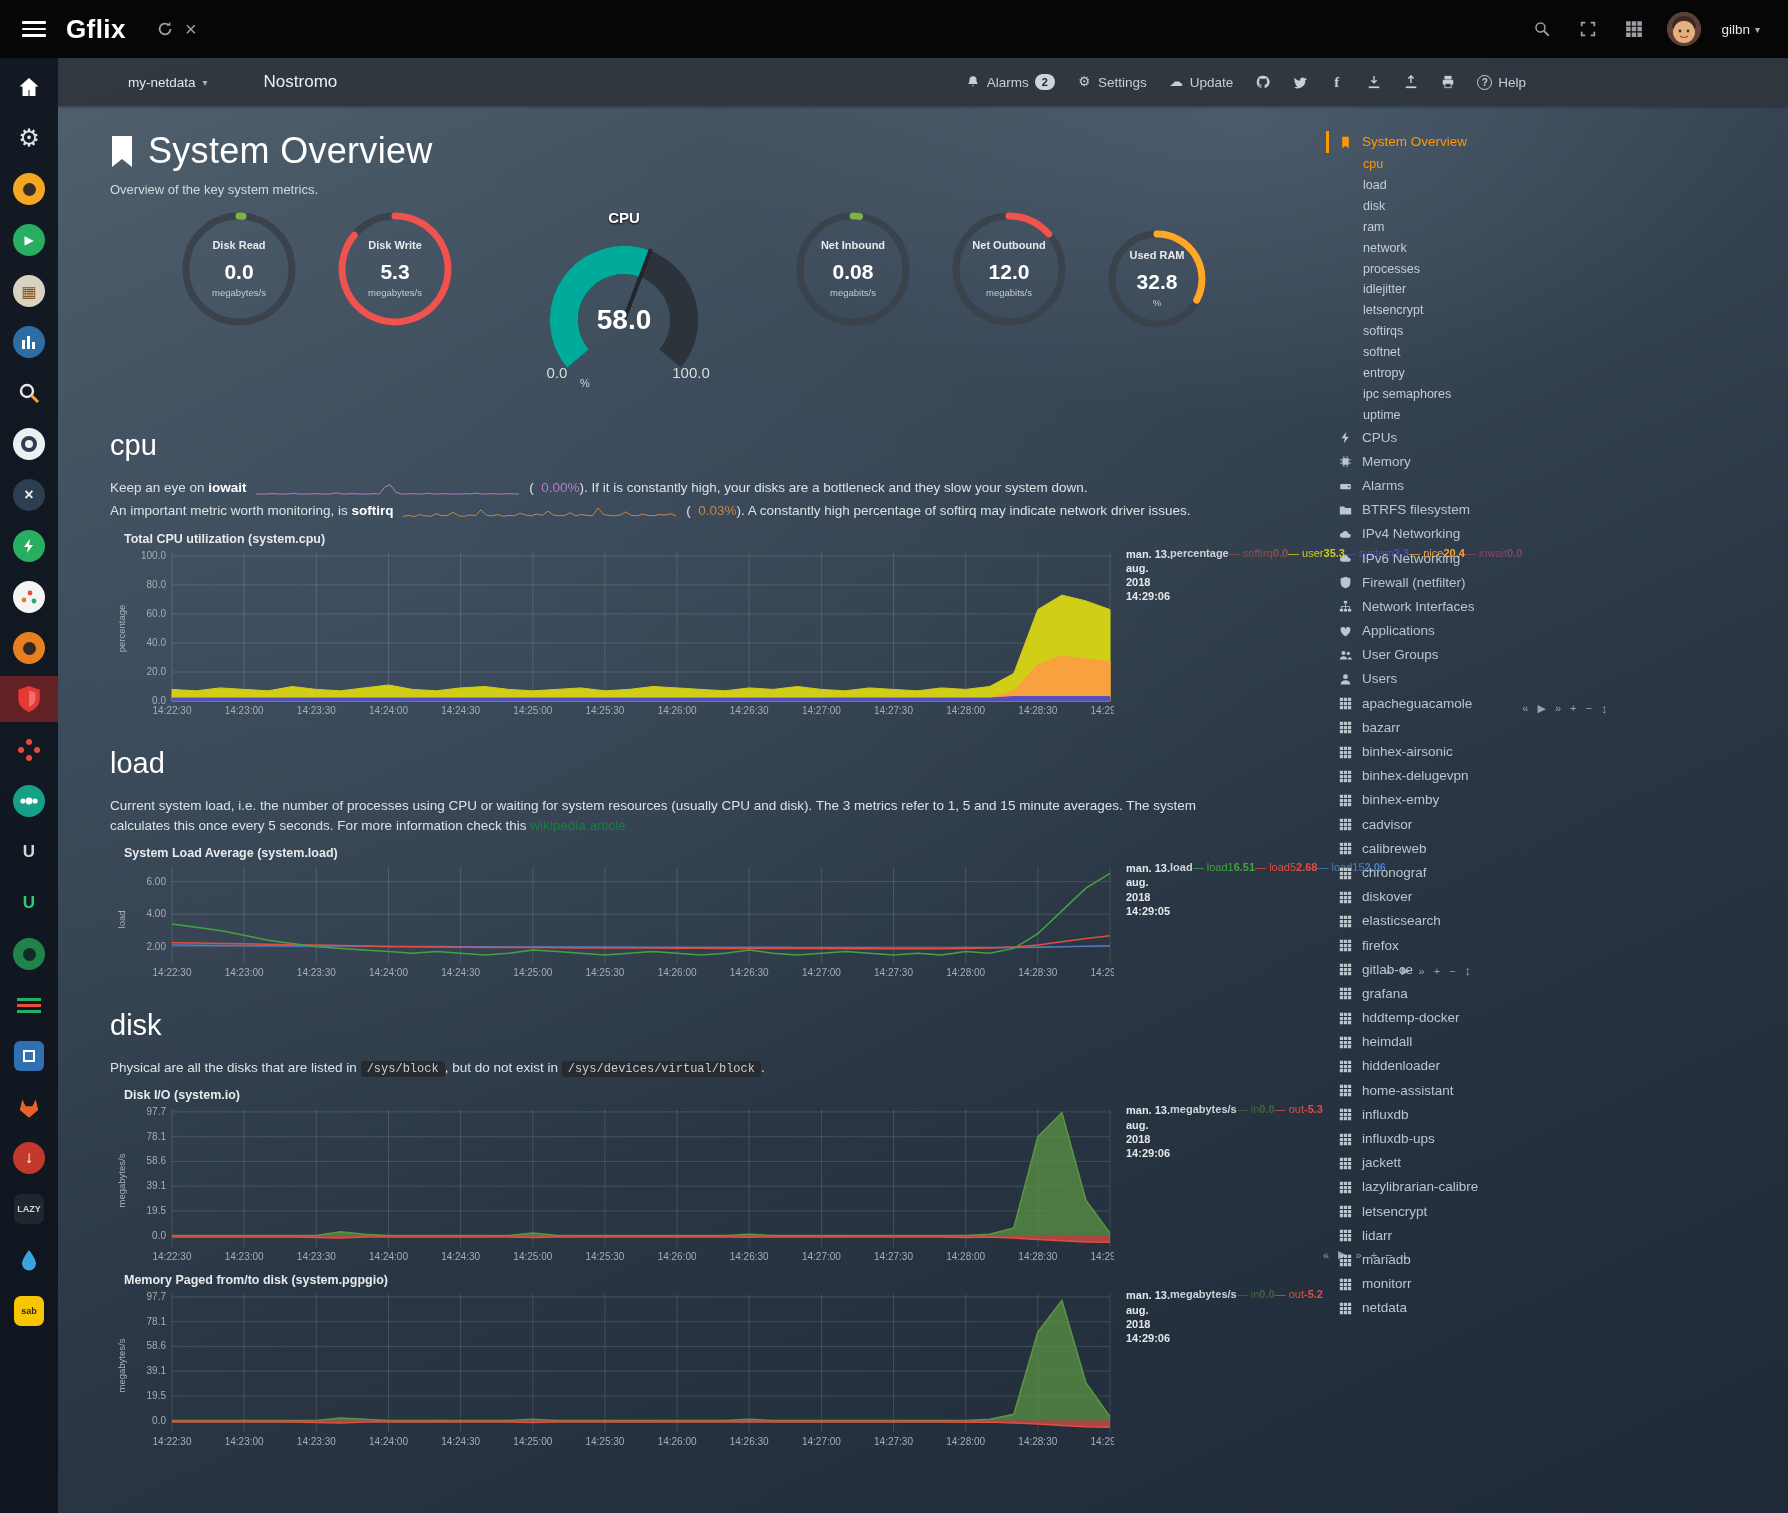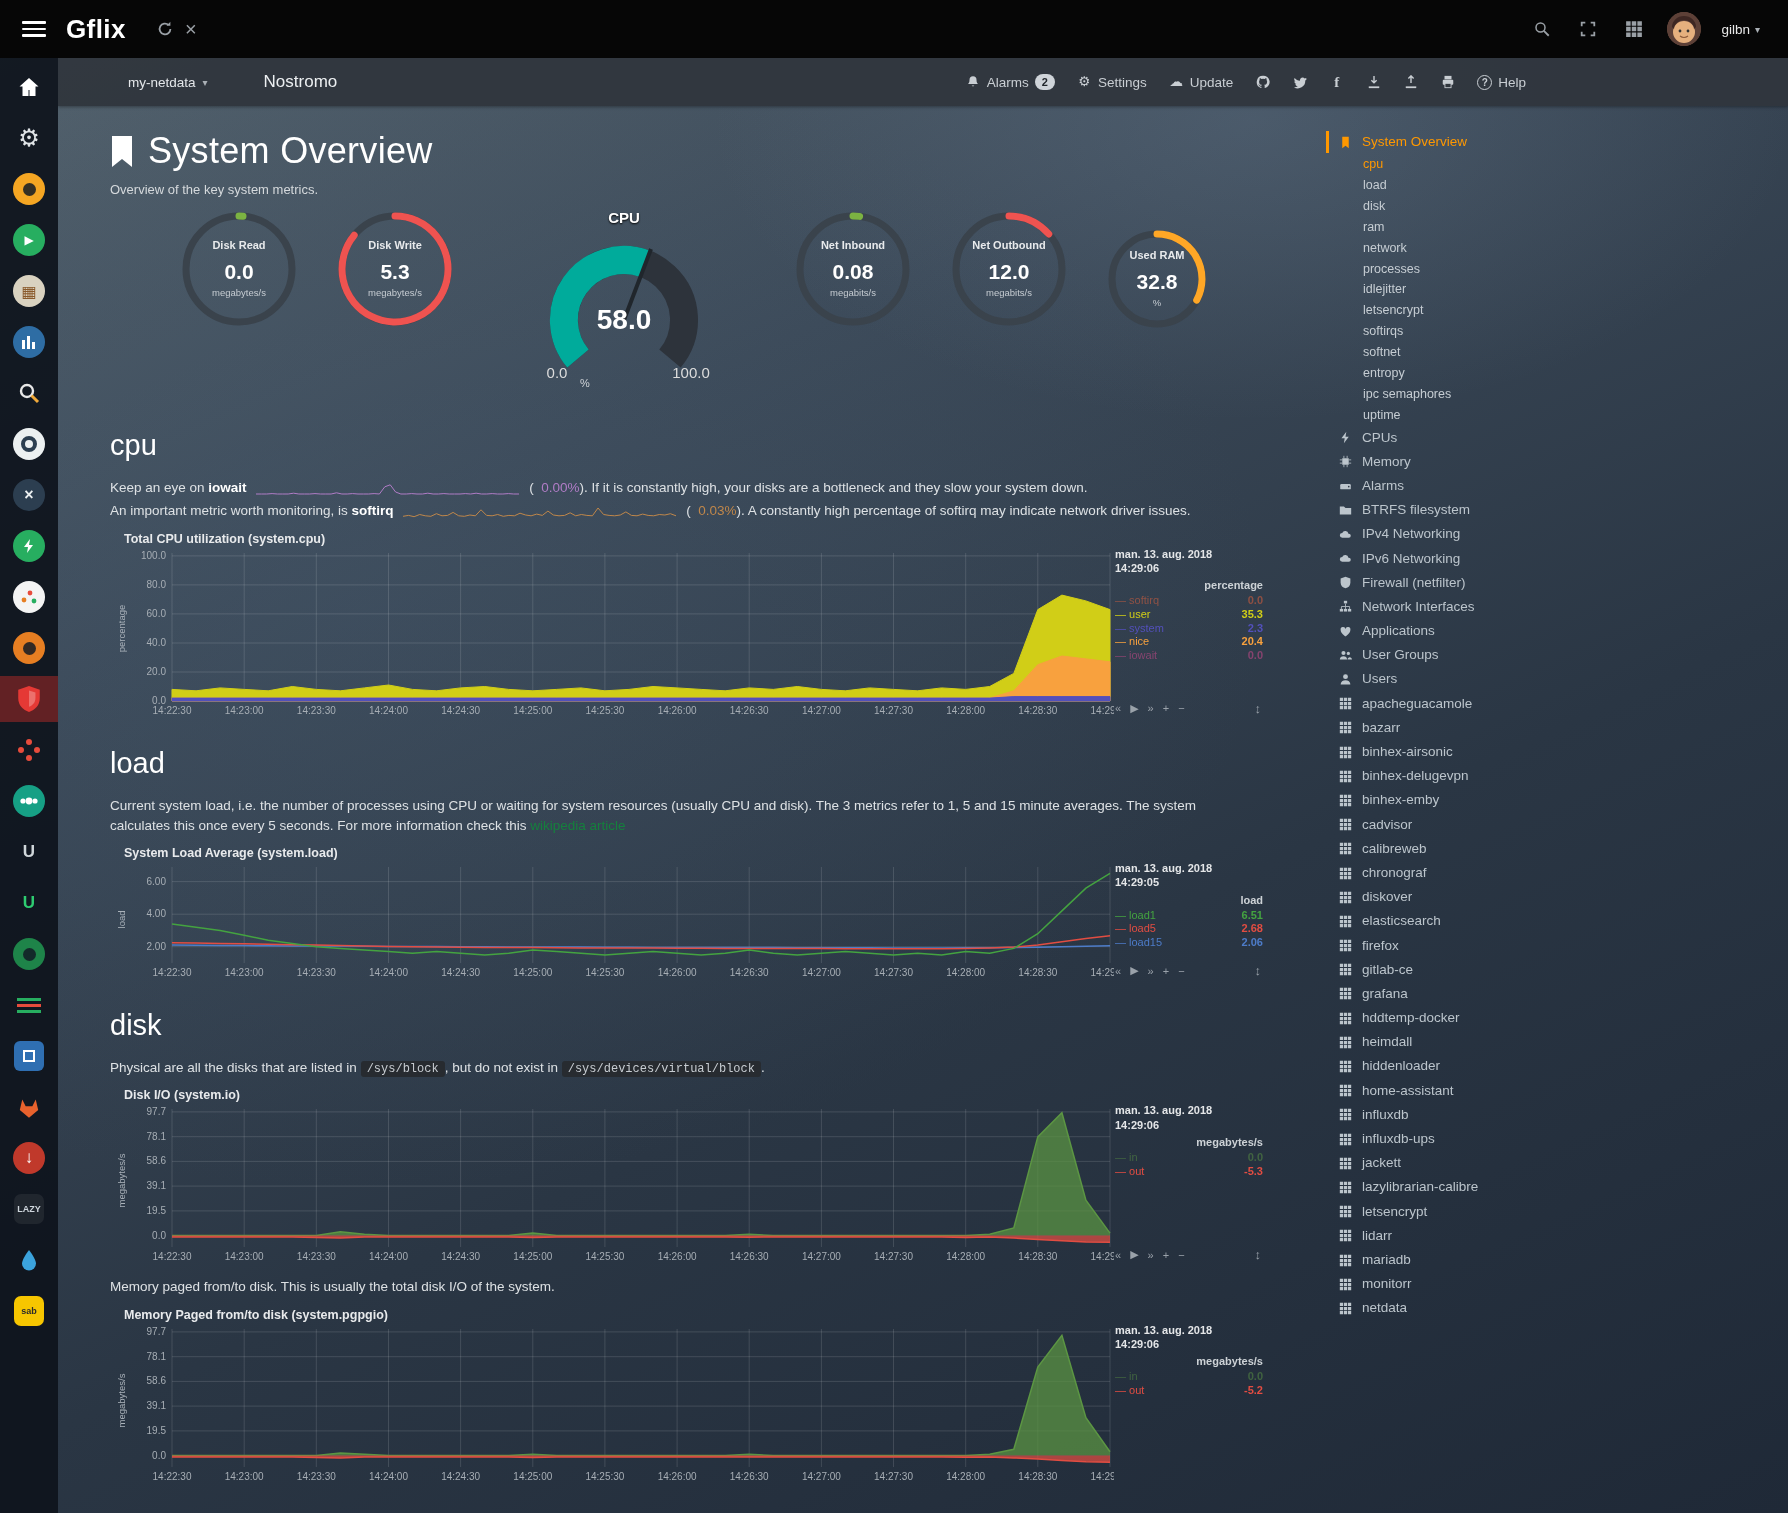--- a/index.html
+++ b/index.html
@@ -72,21 +72,21 @@
 code{font-family:"Liberation Mono","DejaVu Sans Mono",monospace;background:#272b30;color:#c7ccd1;border-radius:3px;padding:1px 6px;font-size:12px}
 .wiki-link{color:#15803d;cursor:pointer}
 
 .chart-block{margin-top:10px}
 .chart-head{font-size:12.5px;font-weight:bold;color:#e8eaec;margin:0 0 1px 14px}
 .chart-body{display:flex;position:relative;padding-left:14px}
 .y-axis-title{position:absolute;left:-24px;top:45%;transform:rotate(-90deg);font-size:9.5px;color:#aab2ba;width:70px;text-align:center}
 .plot .grid{stroke:rgba(255,255,255,.13);stroke-width:1}
 .plot .xt{fill:#a7aeb5;font-size:10px;text-anchor:middle}
 .plot .yt{fill:#a7aeb5;font-size:10px;text-anchor:end}
-.legend{width:148px;margin-left:1px;display:flex;flex-direction:column;font-size:11px;flex:none}
+.legend{width:148px;margin-left:12px;display:flex;flex-direction:row;font-size:11px;flex:none}
 .ldate{font-weight:bold;color:#e4e6e8;line-height:1.3;margin-bottom:4px;font-size:11px}
 .lunit{text-align:right;color:#cdd2d6;margin-bottom:3px;font-weight:bold}
 .lrow{display:flex;justify-content:space-between;line-height:1.25}
 .lrow.dim{opacity:.5}
 .lname{white-space:nowrap}
 .lval{font-weight:bold}
 .ltools{margin-top:auto;display:flex;gap:9px;color:#9aa2aa;font-size:11px;align-items:center;padding:3px 2px 1px 0}
 .ltools span{cursor:pointer}
 .lresize{margin-left:auto;font-size:13px}
 
@@ -717,21 +717,20 @@
                   <span>«</span>
                   <span>▶</span>
                   <span>»</span>
                   <span>+</span>
                   <span>−</span>
                   <span class="lresize">↕</span>
                 </div>
               </div>
             </div>
           </div>
-        <p class="desc" style="margin-top:14px">Memory paged from/to disk. This is usually the total disk I/O of the system.</p>
         <div class="chart-block" id="chart-pgpgio">
             <div class="chart-head">Memory Paged from/to disk (system.pgpgio)</div>
             <div class="chart-body">
               <div class="y-axis-title">megabytes/s</div>
               <svg id="plot-pgpgio" class="plot" width="990" height="160">
                 <line class="grid" x1="48.0" y1="6" x2="48.0" y2="144.0"></line>
                 <text class="xt" x="48.0" y="157">14:22:30</text>
                 <line class="grid" x1="120.2" y1="6" x2="120.2" y2="144.0"></line>
                 <text class="xt" x="120.2" y="157">14:23:00</text>
                 <line class="grid" x1="192.3" y1="6" x2="192.3" y2="144.0"></line>

